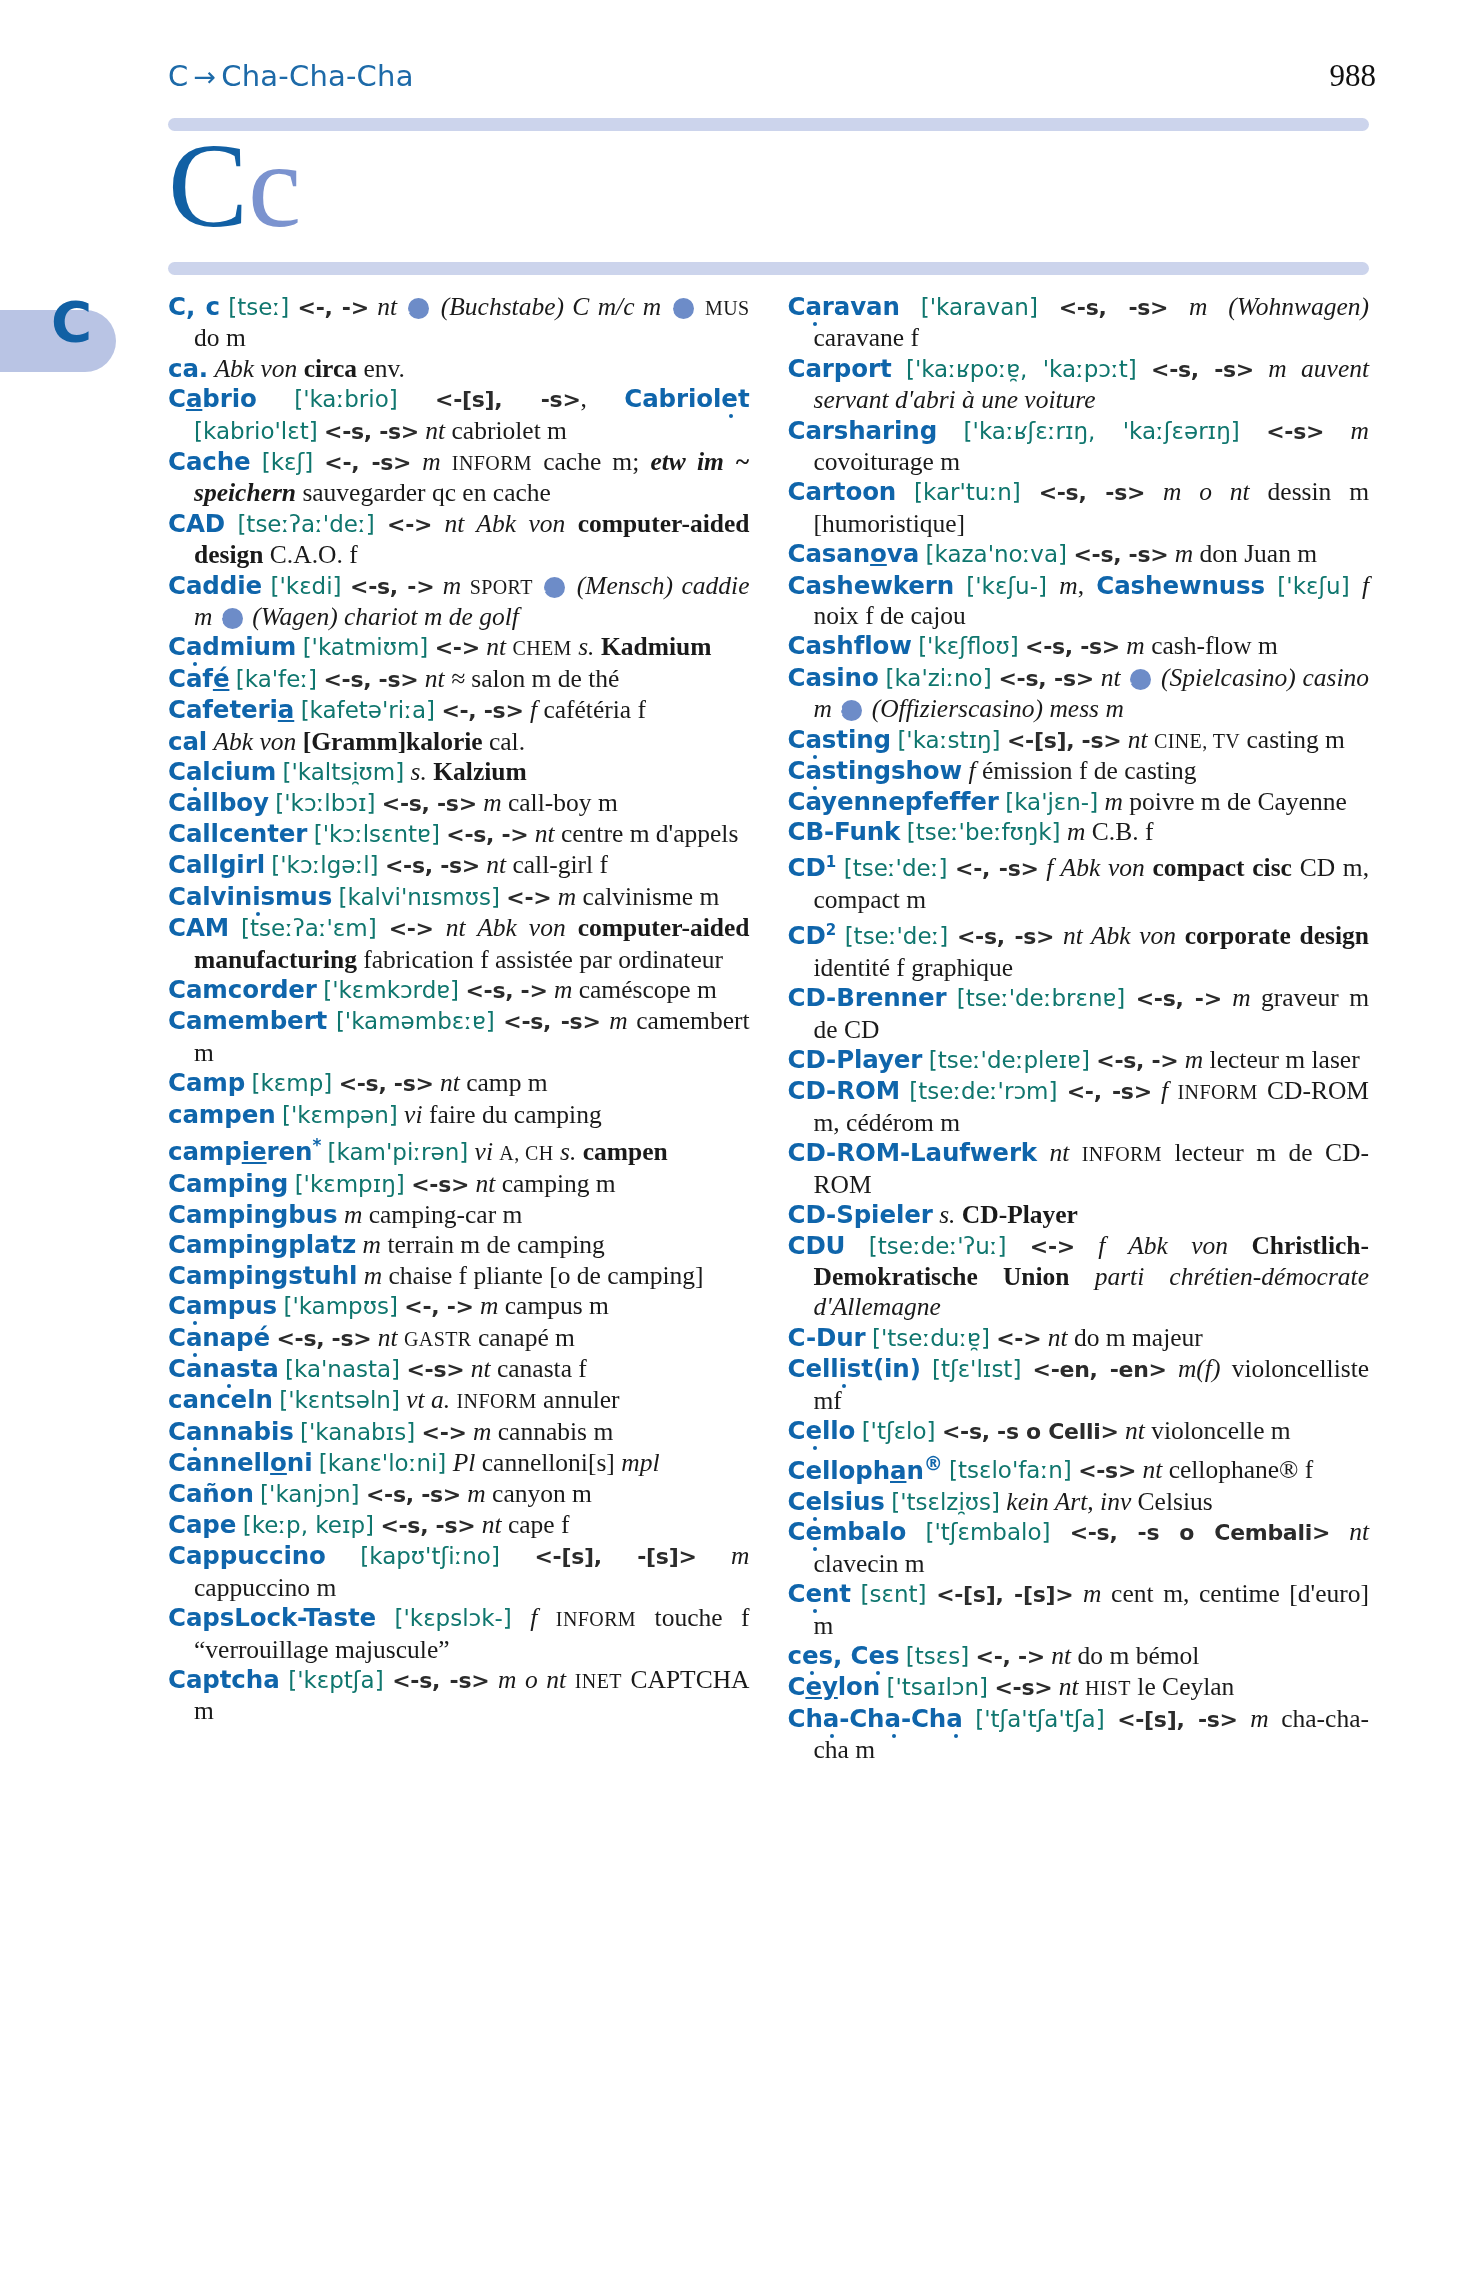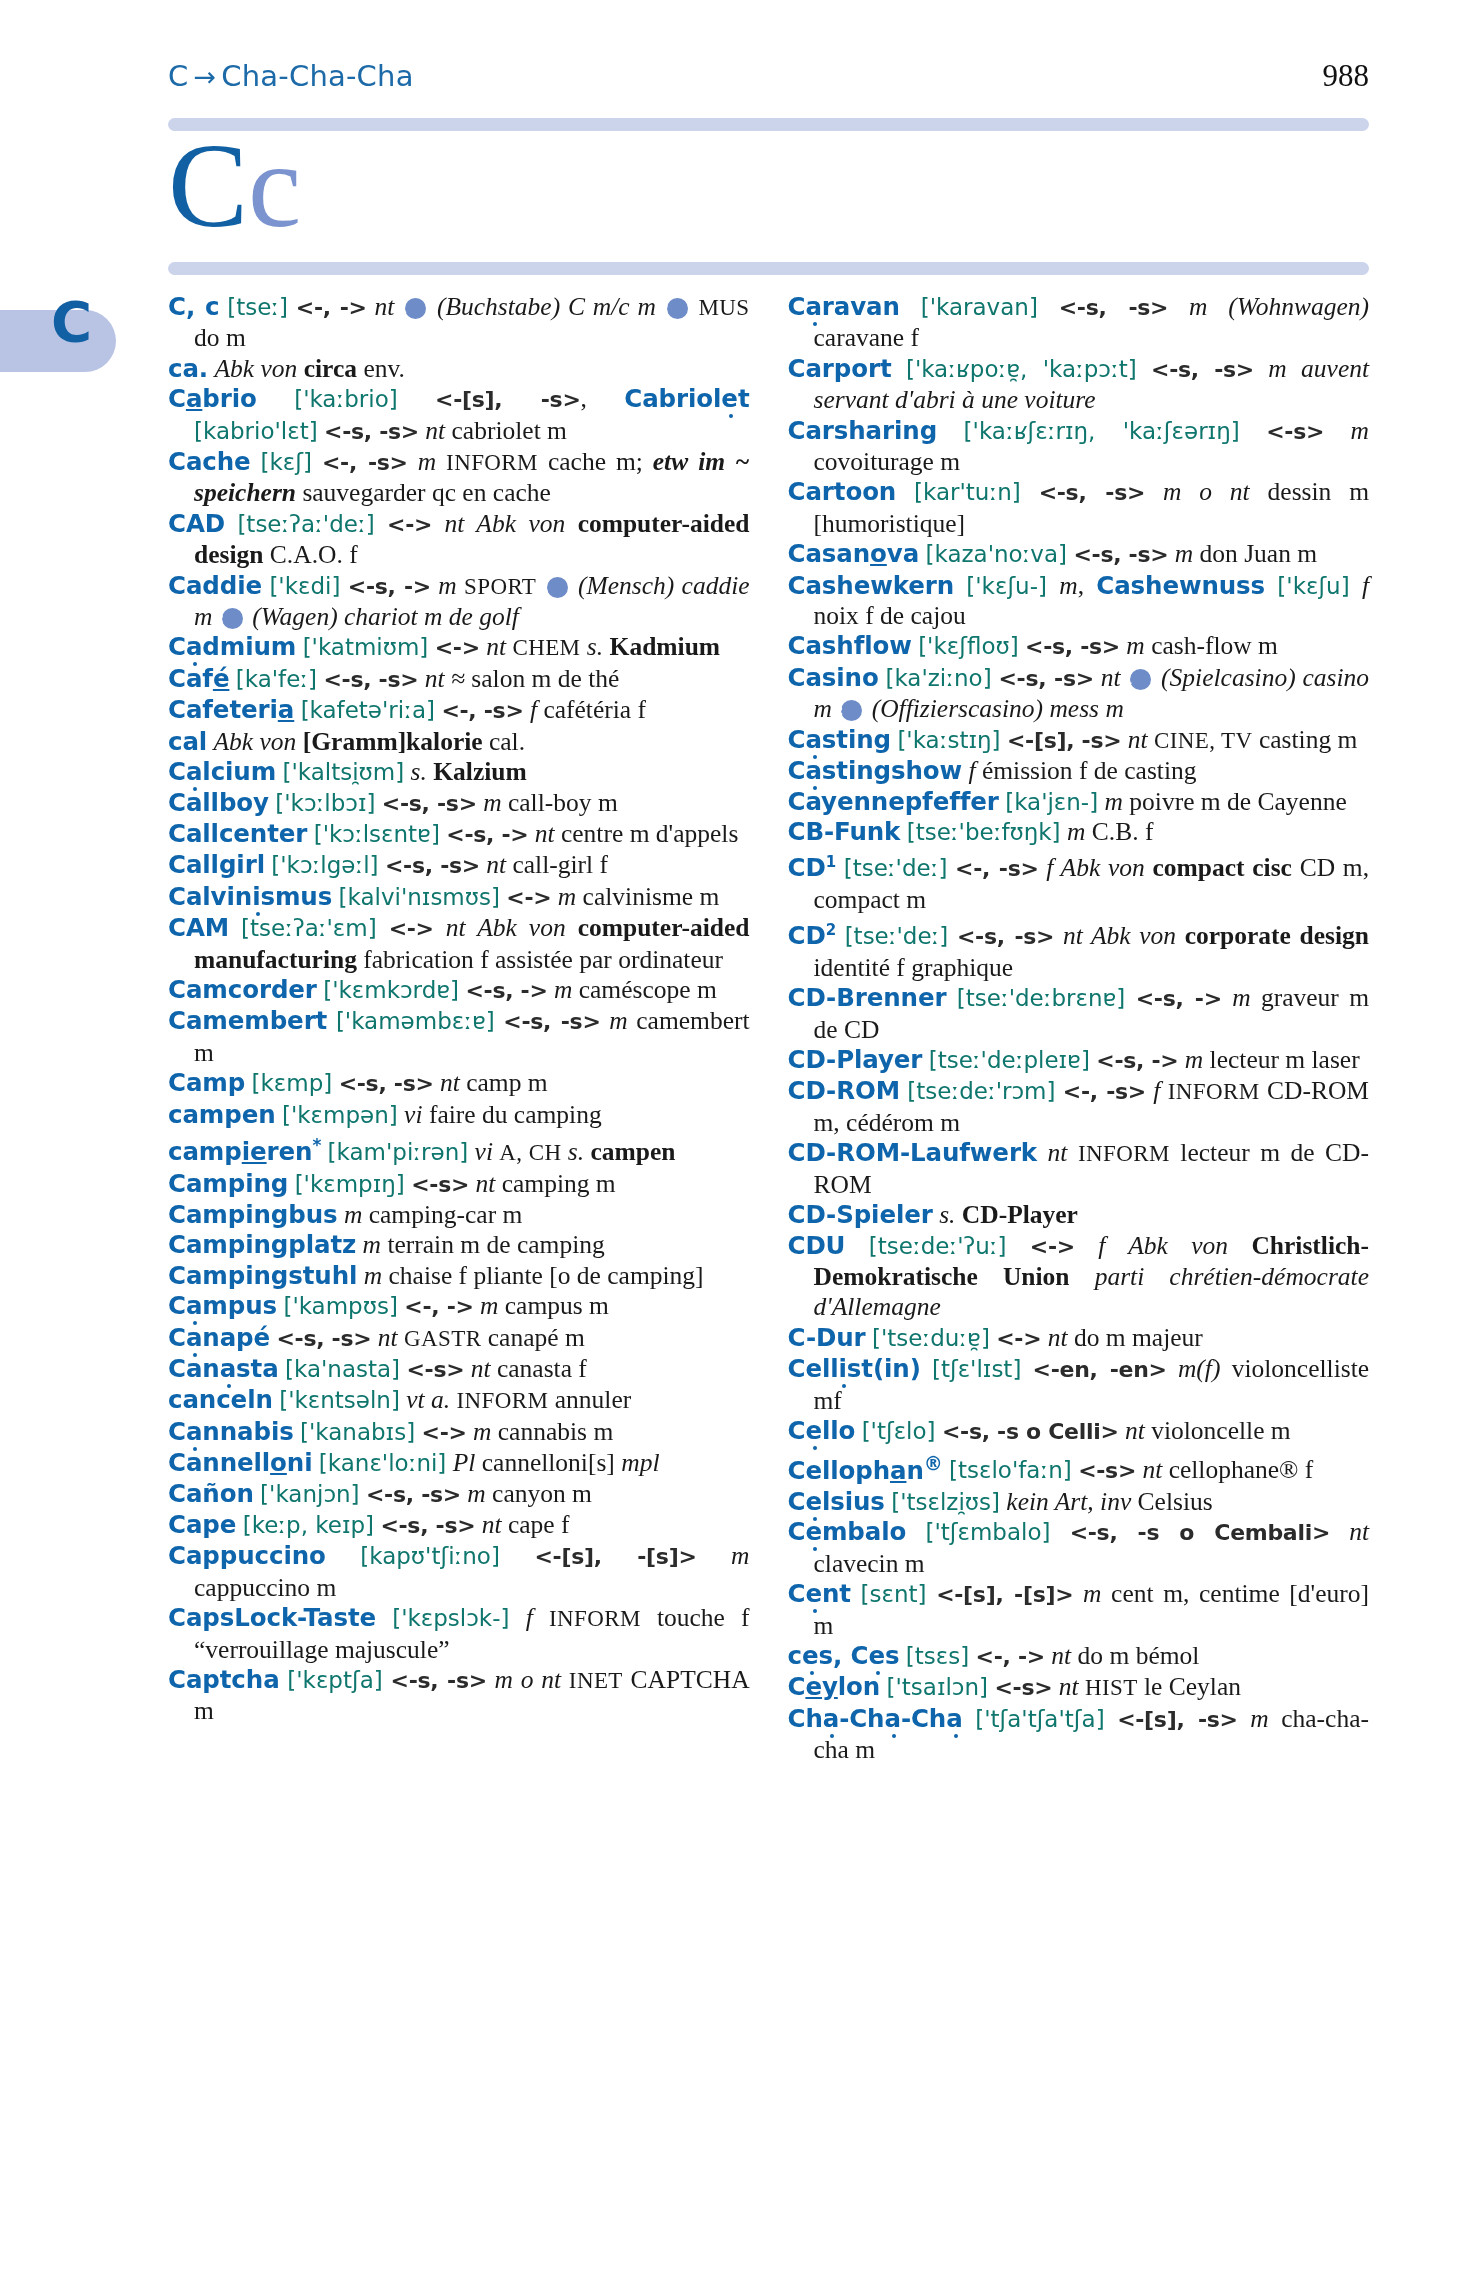--- a/index.html
+++ b/index.html
@@ -19,21 +19,21 @@
   #page {
     position: absolute;
     inset: 0;
     background: #ffffff;
   }
 
   
   #runhead {
     position: absolute;
     left: 168px;
-    right: 108px;
+    right: 101px;
     top: 58px;
     height: 46px;
     display: flex;
     align-items: baseline;
     justify-content: space-between;
   }
   #runhead .rh-left {
     font-family: "DejaVu Sans", sans-serif;
     font-size: 29px;
     color: #1d6aa8;
@@ -159,21 +159,21 @@
     letter-spacing: -.3px;
   }
   
   .g  { font-style: italic; }
   
   .b  { font-weight: 700; }
   .bi { font-weight: 700; font-style: italic; }
   
   .sc {
     font-variant: small-caps;
-    font-size: 23px;
+    font-size: 20px;
     letter-spacing: .4px;
   }
   
   .sense {
     display: inline-block;
     width: 21px; height: 21px;
     border-radius: 50%;
     background: #6d8cc8;
     color: #ffffff;
     font-family: "DejaVu Sans", sans-serif;

